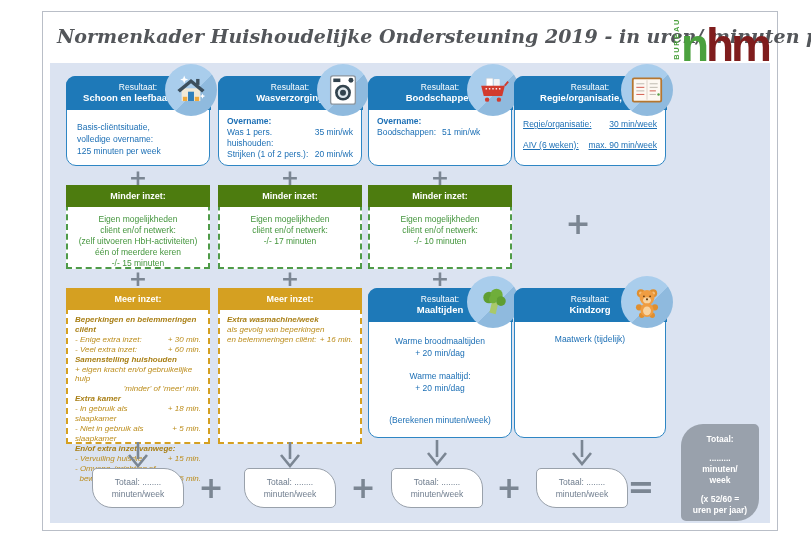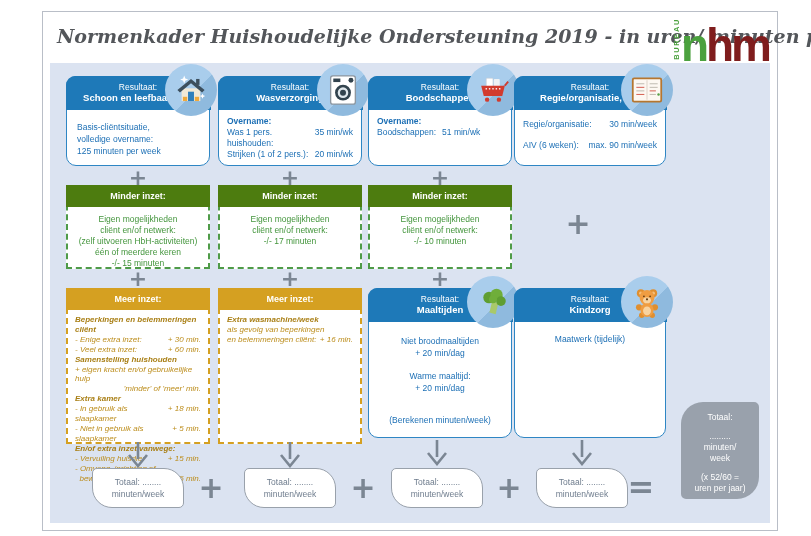--- a/index.html
+++ b/index.html
@@ -32,21 +32,21 @@
     display: flex; align-items: center; justify-content: center; }
   .rbody { position: absolute; top: 34px; left: 0; right: 0; bottom: 0; color: #1c6fb5; font-size: 8.5px; }
   .lines { padding: 10px 6px 0 10px; text-align: left; line-height: 12px; }
   .bline { min-height: 11px; }
   .bhead { font-weight: 700; padding: 5px 8px 0 8px; line-height: 11px; }
   .rows { padding: 0 8px; }
   .rrow { display: flex; line-height: 11px; }
   .rl { }
   .rv { margin-left: auto; white-space: nowrap; }
   .rows.inline .rv { margin-left: 6px; }
-  .rows.spread { padding-top: 8px; }
+  .rows.spread { padding-top: 8px; text-decoration: underline; }
   .rows.spread .rrow { margin-bottom: 10px; }
 
   
   .dbox { position: absolute; background: #fff; border: 2px dashed #4f9b48; }
   .dhead { margin: -2px -2px 0 -2px; height: 22px; background: #4d7c0f; color: #fff;
     font-weight: 700; font-size: 9px; text-align: center; line-height: 22px; }
   .dbody { color: #43953c; font-size: 8.5px; line-height: 11px; text-align: center; padding-top: 7px; }
   .gbox { border-color: #d5a021; }
   .gbox .dhead { background: #d5a021; }
   .gbody { color: #bc8d1c; font-size: 8px; line-height: 9.9px; text-align: left; padding: 5px 7px 0 7px; }
@@ -69,23 +69,23 @@
   .plus-lg { font-size: 30px; }
   .equals { font-size: 32px; }
 
   .arrow { position: absolute; transform: translateX(-50%); }
 
   
   .tshape { position: absolute; width: 92px; height: 40px; background: #fff;
     border: 1.5px solid #99a1ab; border-radius: 5px 20px 5px 20px; color: #6e7c8d;
     text-align: center; font-size: 8.5px; padding-top: 7px; line-height: 12px; }
 
-  .grand { position: absolute; left: 681px; top: 402px; width: 78px; height: 97px;
+  .grand { position: absolute; left: 681px; top: 424px; width: 78px; height: 97px;
     background: #99a1ac; border-radius: 22px 5px 22px 5px; color: #fff; text-align: center;
-    font-size: 8.5px; font-weight: 400; padding-top: 10px; line-height: 11px; }
+    font-size: 8.5px; font-weight: 700; padding-top: 10px; line-height: 11px; }
   .gd-gap { margin-top: 8px; }
 </style>
 </head>
 <body>
 
 <div class="page">
   <div class="card"></div>
 
   <div class="titlebar">
     <div class="main-title">Normenkader Huishoudelijke Ondersteuning 2019 - in uren/ minuten per week</div>
@@ -372,21 +372,21 @@
       <svg width="30" height="30" viewBox="0 0 34 34">
         <path d="M16 16 L23 18 L20 31 L13 29 Z" fill="#a9c96a"></path>
         <circle cx="12.5" cy="12" r="6.5" fill="#5f9e31"></circle>
         <circle cx="21" cy="9" r="7" fill="#6fae3a"></circle>
         <circle cx="26" cy="16" r="5.5" fill="#5f9e31"></circle>
         <circle cx="17" cy="14" r="4.5" fill="#6fae3a"></circle>
       </svg>
     </div>
     <div class="rbody2">
 
-    <div class="bline">Niet broodmaaltijden</div>
+    <div class="bline">Warme broodmaaltijden</div>
         <div class="bline">+ 20 min/dag</div>
         <div class="bline"></div>
         <div class="bline">Warme maaltijd:</div>
         <div class="bline">+ 20 min/dag</div>
       </div>
     <div class="rnote">(Berekenen minuten/week)</div>
   </div>
 
   <div class="rbox" style="left:514px;top:288px;width:152px;height:150px">
     <div class="rhead">

